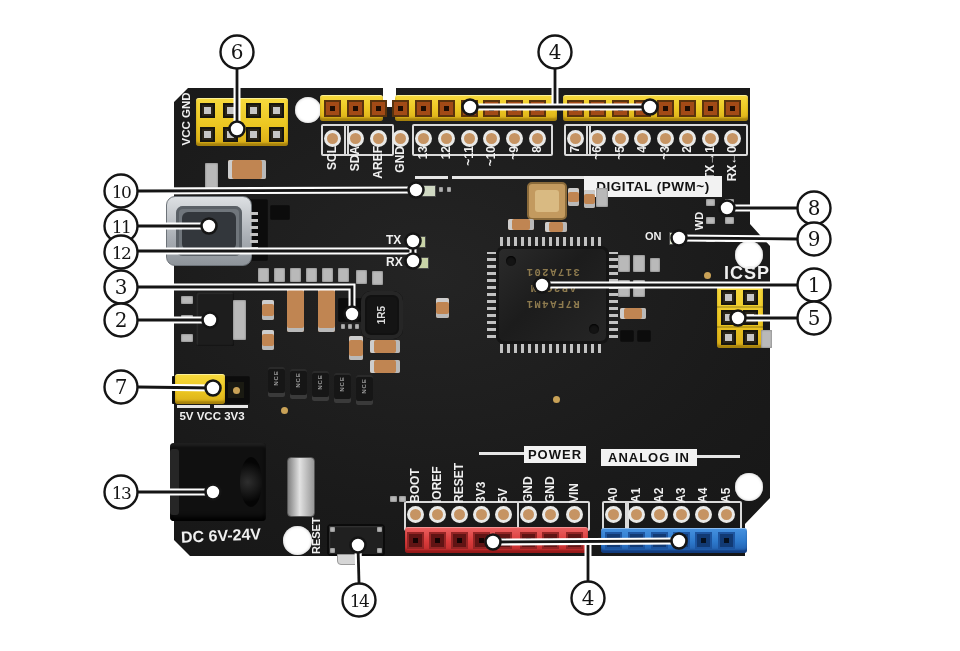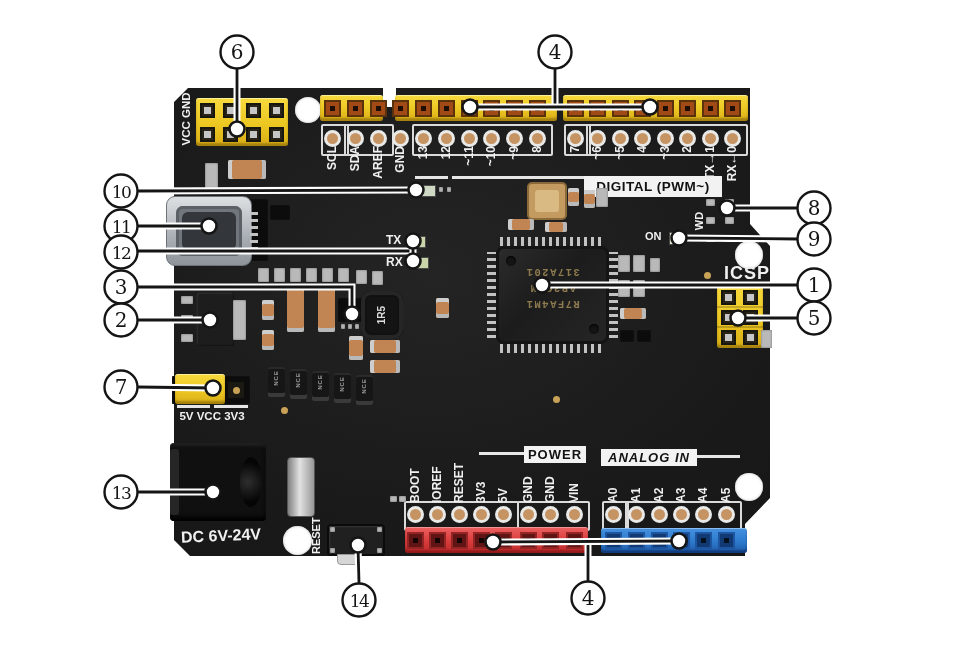--- a/index.html
+++ b/index.html
@@ -170,21 +170,21 @@
   <div class="vlab" id="lbl-resetbtn" style="left:284px;top:515px;text-align:left;font-size:11px;">RESET</div>
   <div class="btn" style="left:327px;top:524px;width:58px;height:32px;"></div>
   <div class="sil" style="left:330px;top:527px;width:5px;height:5px;"></div>
   <div class="sil" style="left:377px;top:527px;width:5px;height:5px;"></div>
   <div class="sil" style="left:330px;top:548px;width:5px;height:5px;"></div>
   <div class="sil" style="left:377px;top:548px;width:5px;height:5px;"></div>
   <div class="abs" style="left:337px;top:554px;width:20px;height:9px;background:#d6d6d6;border-radius:0 0 4px 4px;border:1px solid #9a9a9a;"></div>
 
   <div class="wline" style="left:479px;top:452px;width:45px;height:3px;"></div>
   <div class="wbox" id="lbl-power" style="left:524px;top:446px;width:62px;height:17px;line-height:17px;font-size:13px;letter-spacing:1px;">POWER</div>
-  <div class="wbox" id="lbl-analog" style="left:601px;top:449px;width:96px;height:17px;line-height:17px;font-size:13px;letter-spacing:1px;font-style:italic;">ANALOG IN</div>
+  <div class="wbox" id="lbl-analog" style="left:601px;top:449px;width:96px;height:17px;line-height:17px;font-size:13px;letter-spacing:1px;">ANALOG IN</div>
   <div class="wline" style="left:697px;top:455px;width:43px;height:3px;"></div>
 
   <div class="gbox" style="left:404px;top:501px;width:111px;height:26px;"></div>
   <div class="gbox" style="left:517px;top:501px;width:69px;height:26px;"></div>
   <div class="gbox" style="left:602px;top:501px;width:23px;height:26px;"></div>
   <div class="gbox" style="left:625px;top:501px;width:113px;height:26px;"></div>
 
   <div class="hdr r" style="left:405px;top:527px;width:183px;height:26px;"></div>
   <div class="hdr b" style="left:601px;top:528px;width:146px;height:25px;"></div>
 

